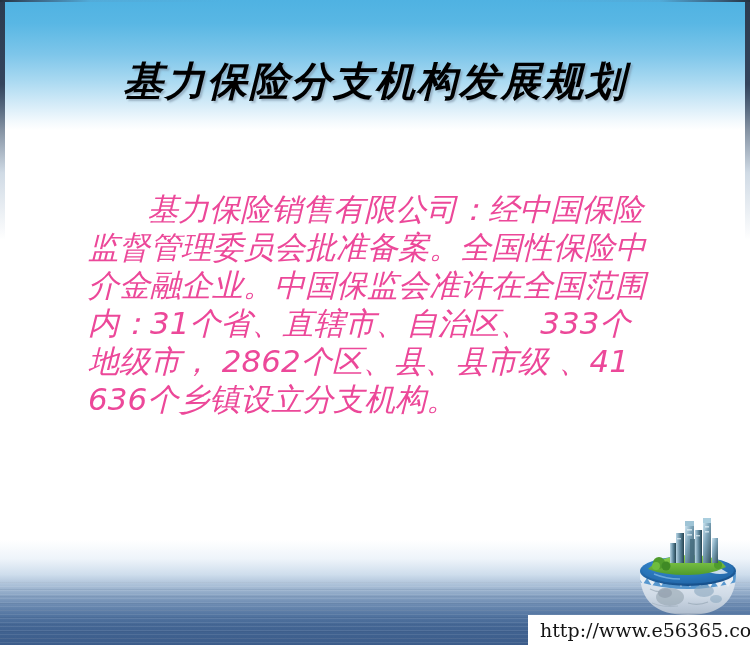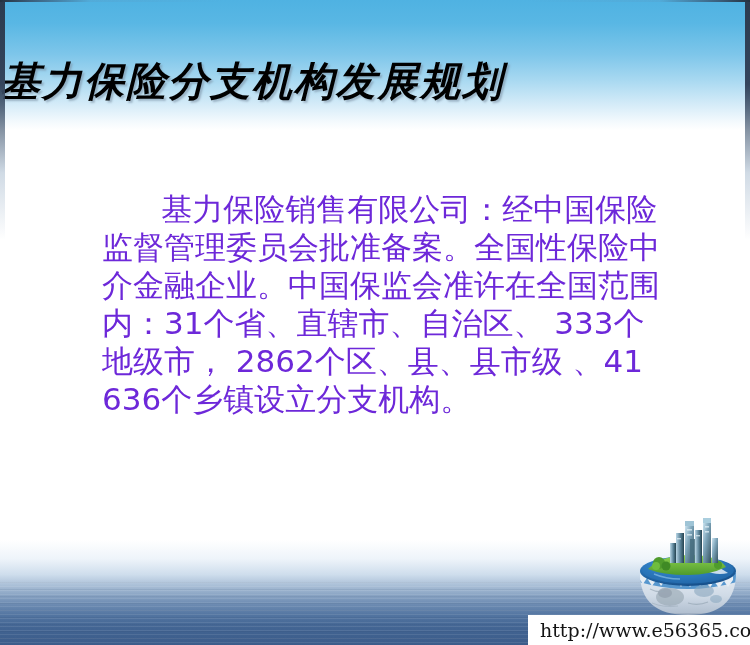--- a/index.html
+++ b/index.html
@@ -88,45 +88,47 @@
         rgba(20,40,70,0.0) 7px);
     pointer-events: none;
   }
 
   
   .title {
     position: absolute;
     left: 0; right: 0;
     top: 57px;
     z-index: 4;
+    text-align: center;
     color: #000000;
     font-family: "DejaVu Serif", "Liberation Serif", serif;
     font-weight: bold;
     font-style: italic;
     font-size: 40px;
     letter-spacing: 2px;
     line-height: 48px;
     white-space: nowrap;
     text-shadow: 2px 2px 2px rgba(120,140,160,0.55);
   }
 
   
   .bodytext {
     position: absolute;
-    left: 102px;
+    left: 88px;
     top: 190px;
     width: 560px;
     z-index: 4;
-    color: #6d28d9;
+    color: #ec4899;
     font-family: "DejaVu Sans", "Liberation Sans", sans-serif;
     font-size: 31px;
     line-height: 38px;
     letter-spacing: 0px;
     white-space: pre-wrap;
     word-break: break-all;
+    font-style: italic;
   }
 
   
   .globe {
     position: absolute;
     right: 6px;
     bottom: 22px;
     width: 112px;
     height: 112px;
     z-index: 5;

